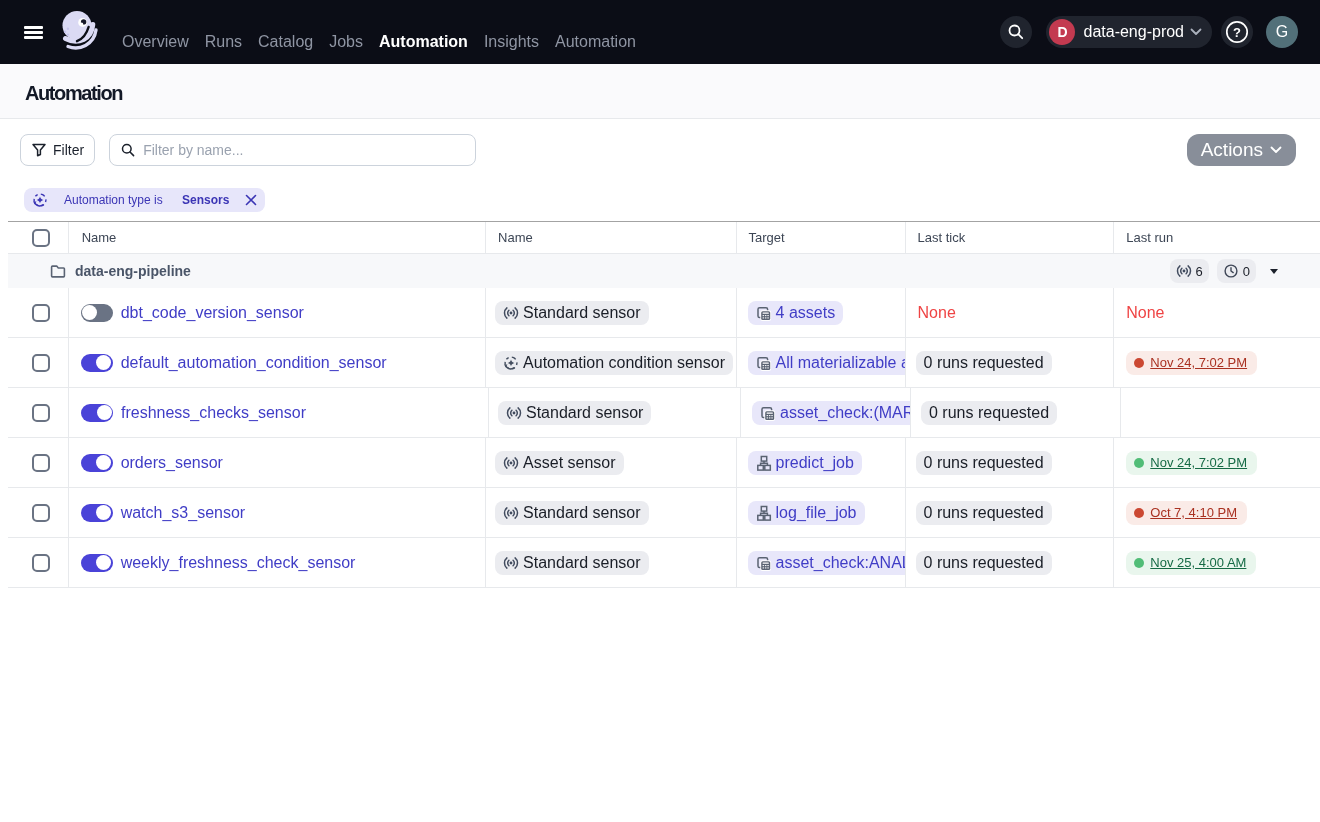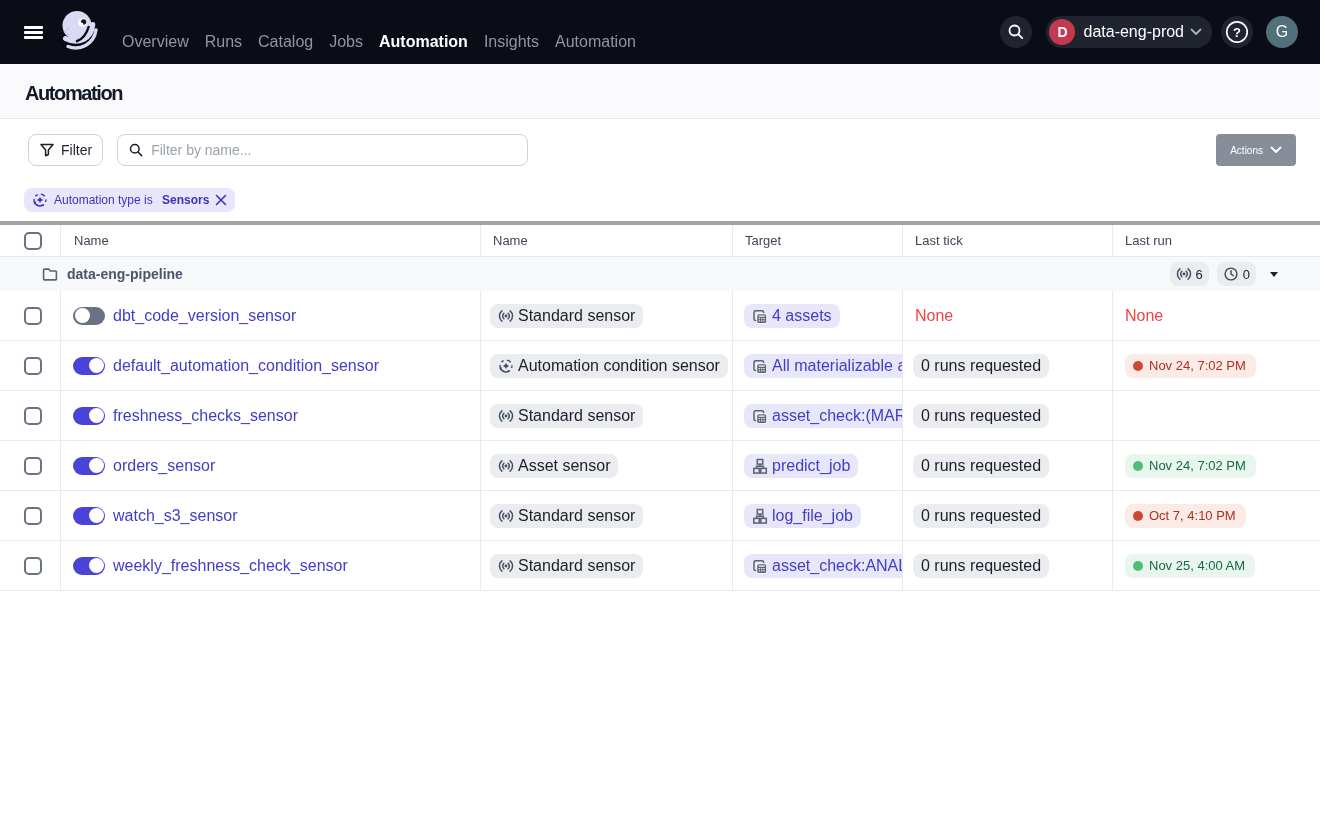--- a/index.html
+++ b/index.html
@@ -15,31 +15,31 @@
 .searchbtn { width: 32px; height: 32px; border-radius: 50%; background: #20242e; display: flex; align-items: center; justify-content: center; }
 .wspill { margin-left: 14px; height: 32px; background: #20242e; border-radius: 16px; display: flex; align-items: center; padding: 0 10px 0 3px; }
 .wsavatar { width: 26px; height: 26px; border-radius: 50%; background: #c33a50; color: #fff; font-size: 14px; font-weight: 700; display: flex; align-items: center; justify-content: center; }
 .wsname { color: #fff; font-size: 16px; margin: 0 6px 0 8px; }
 .helpbtn { margin-left: 9px; width: 32px; height: 32px; border-radius: 50%; background: #20242e; display: flex; align-items: center; justify-content: center; }
 .gavatar { margin-left: 13px; margin-right: 22px; width: 32px; height: 32px; border-radius: 50%; background: #527079; color: #fff; font-size: 16px; display: flex; align-items: center; justify-content: center; }
 
 .pagehead { height: 55px; background: #fafafc; border-bottom: 1px solid #e7e9ec; display: flex; align-items: center; padding-left: 25px; }
 .pagehead h1 { font-size: 20px; font-weight: 700; color: #131927; letter-spacing: -1.4px; position: relative; top: 2px; }
 
-.filterrow { display: flex; align-items: center; padding: 15px 24px 0 28px; height: 47px; }
+.filterrow { display: flex; align-items: center; padding: 15px 24px 0 20px; height: 47px; }
 .filterbtn { height: 32px; border: 1px solid #ccd3dc; border-radius: 8px; background: #fff; display: flex; align-items: center; padding: 0 10px; gap: 6px; font-size: 14px; color: #1b212c; }
-.searchinput { margin-left: 14px; width: 411px; height: 32px; border: 1px solid #ccd3dc; border-radius: 8px; display: flex; align-items: center; padding: 0 10px; gap: 7px; }
+.searchinput { margin-left: 14px; width: 367px; height: 32px; border: 1px solid #ccd3dc; border-radius: 8px; display: flex; align-items: center; padding: 0 10px; gap: 7px; }
 .searchinput span { color: #9aa2af; font-size: 14px; }
-.actionsbtn { margin-left: auto; height: 32px; background: #888e99; border-radius: 4px; color: #fff; font-size: 10px; display: flex; align-items: center; padding: 0 14px; gap: 7px; }
+.actionsbtn { margin-left: auto; height: 32px; background: #888e99; border-radius: 12px; color: #fff; font-size: 19px; display: flex; align-items: center; padding: 0 14px; gap: 7px; }
 
 .chiprow { padding: 22px 24px 0 24px; height: 55px; }
-.filterchip { display: inline-flex; height: 24px; align-items: center; background: #e7e6fa; border-radius: 8px; padding: 0 8px; gap: 6px; font-size: 12px; color: #3b35b5; }
+.filterchip { display: inline-flex; height: 24px; align-items: center; background: #e7e6fa; border-radius: 8px; padding: 0 8px; gap: 16px; font-size: 12px; color: #3b35b5; }
 .filterchip b { font-weight: 700; }
 
-.tbl { border-top: 4px solid #a3a3a3; }
+.tbl { border-top: 1px solid #a3a3a3; margin-left: 8px; }
 .trow { display: flex; border-bottom: 1px solid #e7e9ec; }
 .c0 { width: 61px; } .c1 { width: 420px; } .c2 { width: 252px; } .c3 { width: 170px; } .c4 { width: 210px; } .c5 { width: 207px; }
 .cell { display: flex; align-items: center; }
 .bR { border-right: 1px solid #e7e9ec; }
 .thead { height: 32px; }
 .thead .cell { font-size: 13px; color: #3d4655; padding-left: 12px; }
 .thead .c0 { padding-left: 0; }
 .thead .c1 { padding-left: 13px; }
 .cbx { width: 18px; height: 18px; border: 2px solid #6a7383; border-radius: 5px; background: #fff; margin-left: 24px; }
 .grow { height: 34px; background: #f7f8fa; align-items: center; display: flex; padding: 0 42px; }
@@ -56,21 +56,21 @@
 .toggle.on .knob { right: 1.5px; }
 .toggle.off .knob { left: 1.5px; }
 .name { margin-left: 8px; font-size: 16px; color: #403dc6; }
 .chip { display: inline-flex; height: 24px; align-items: center; border-radius: 8px; padding: 0 8px; gap: 4px; font-size: 16px; white-space: nowrap; flex: none; }
 .chip-gray { background: #ebecf0; color: #1a1e27; }
 .chip-lav { background: #e8e7fa; color: #403dc6; }
 .c2 .chip { margin-left: 9px; }
 .c3 { overflow: hidden; }
 .c3 .chip { margin-left: 11px; }
 .c4 .chip { margin-left: 10px; }
-.c5 .chip { margin-left: 12px; }
+.c5 .chip { margin-left: 12px; text-decoration: underline; }
 .none { font-size: 16px; color: #ef4444; padding-left: 12px; }
 .chip-run { gap: 6px; font-size: 13px; padding: 0 10px 0 8px; }
 .run-red { background: #faebe7; color: #a93121; }
 .run-green { background: #e9f6ed; color: #156a45; }
 .dot { width: 10px; height: 10px; border-radius: 50%; flex: none; }
 .dot-red { background: #cb4832; }
 .dot-green { background: #51bd77; }
 </style>
 </head>
 <body>

